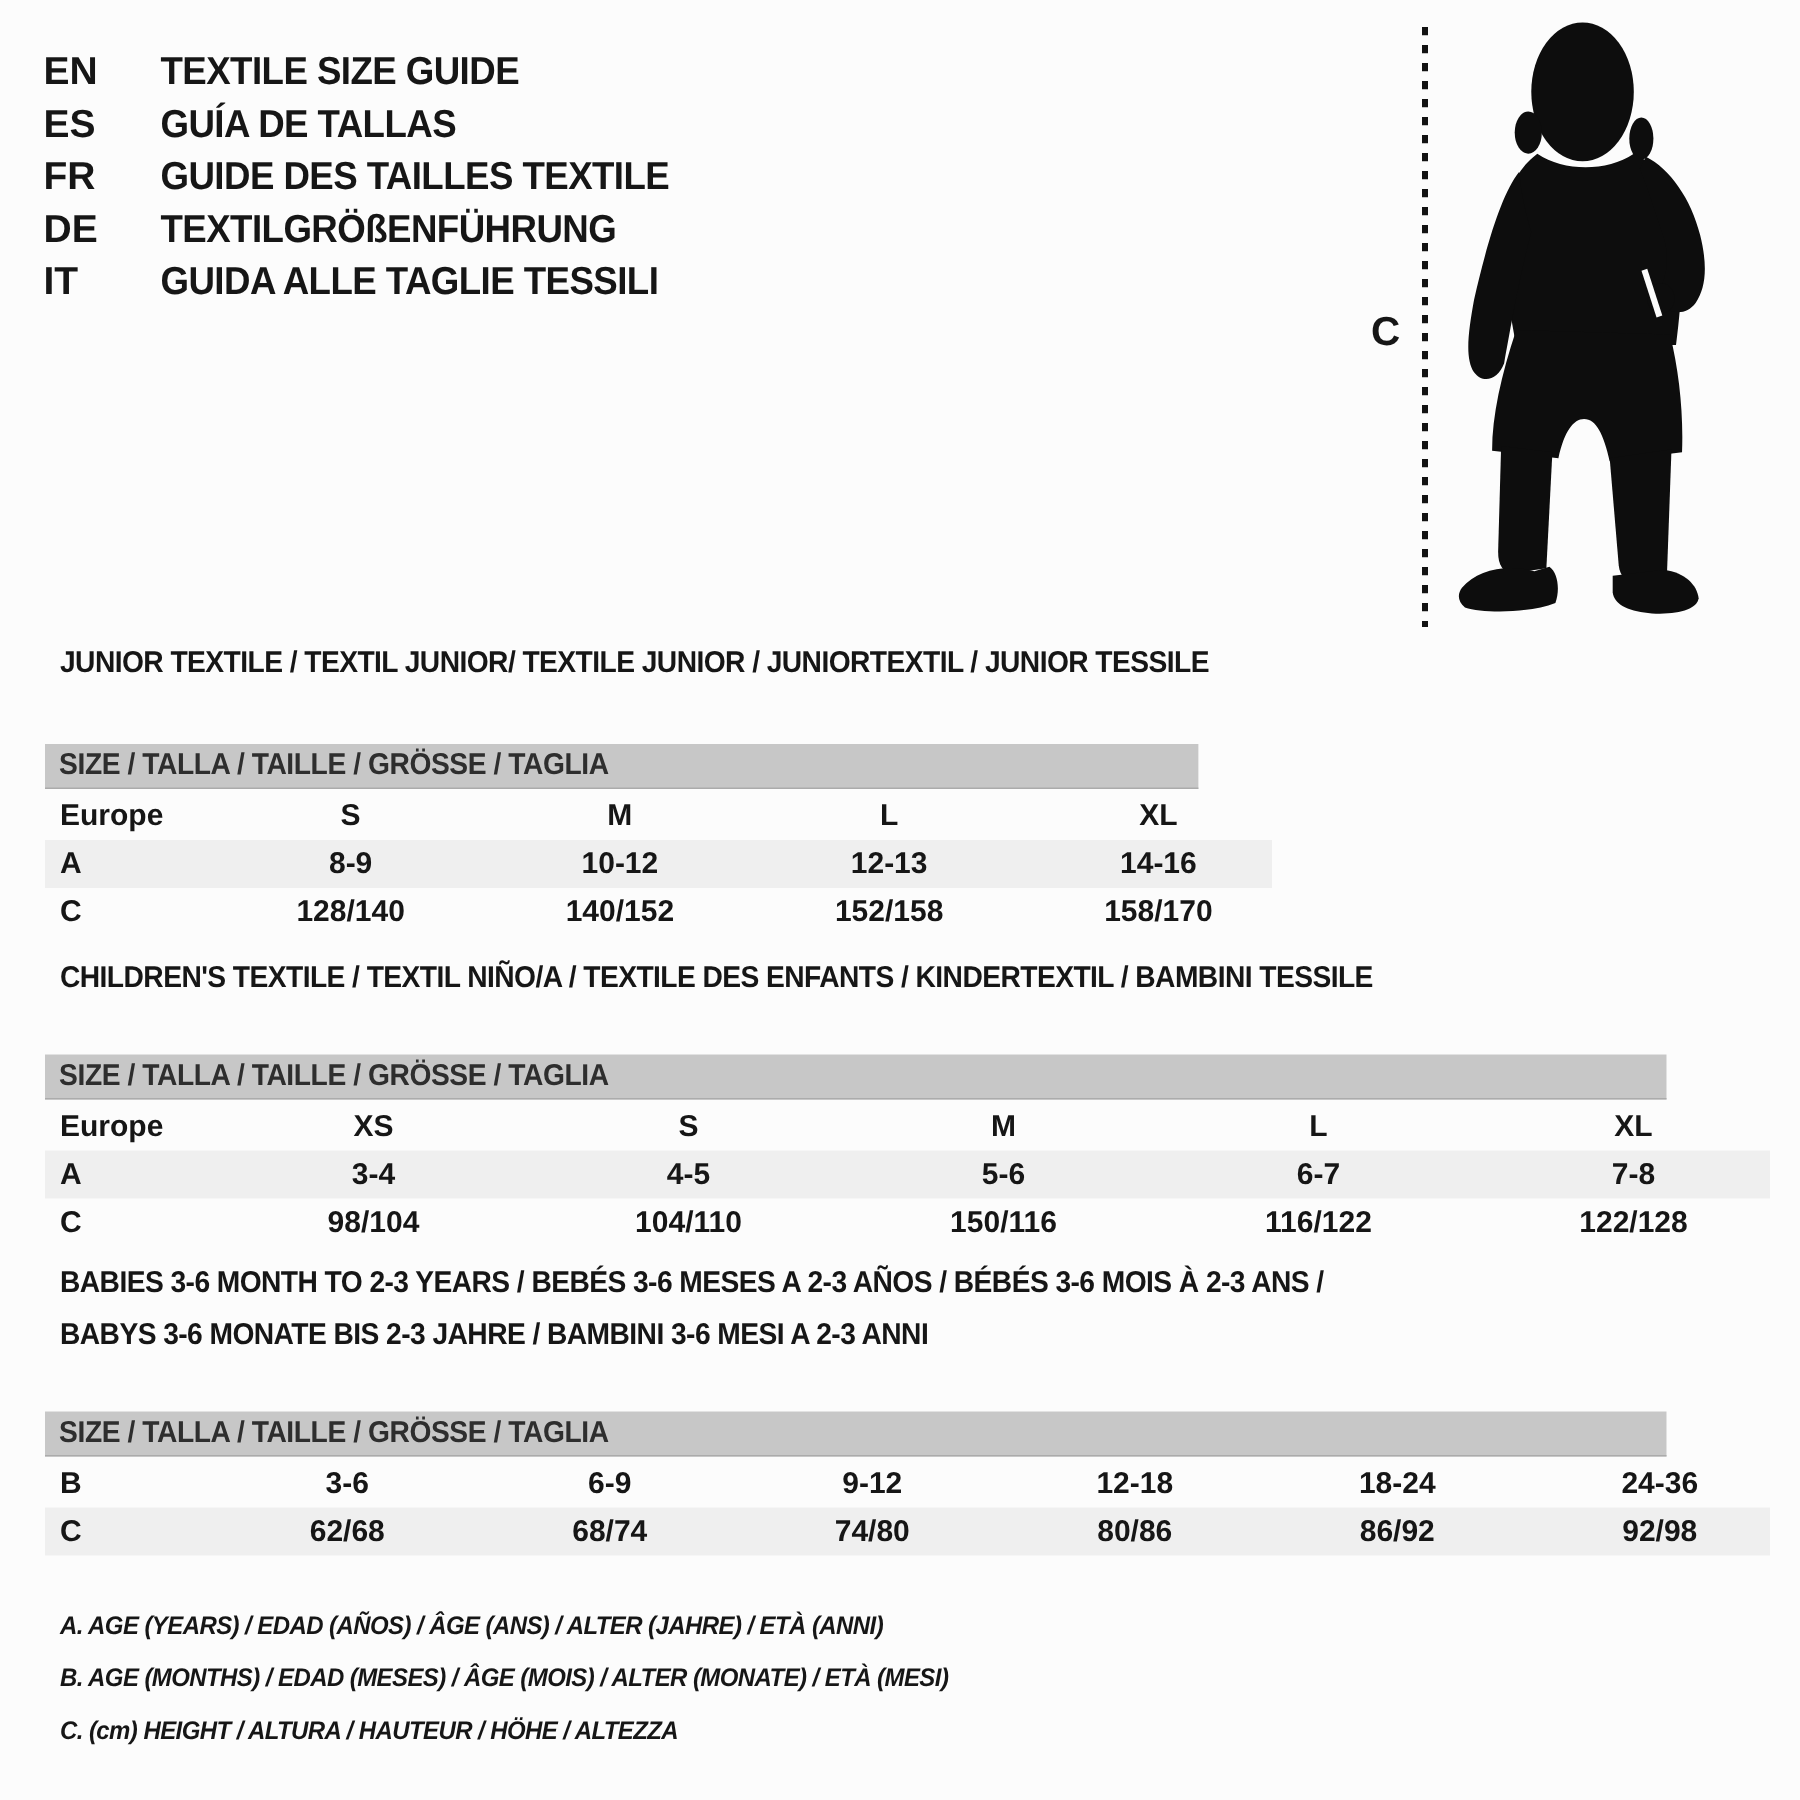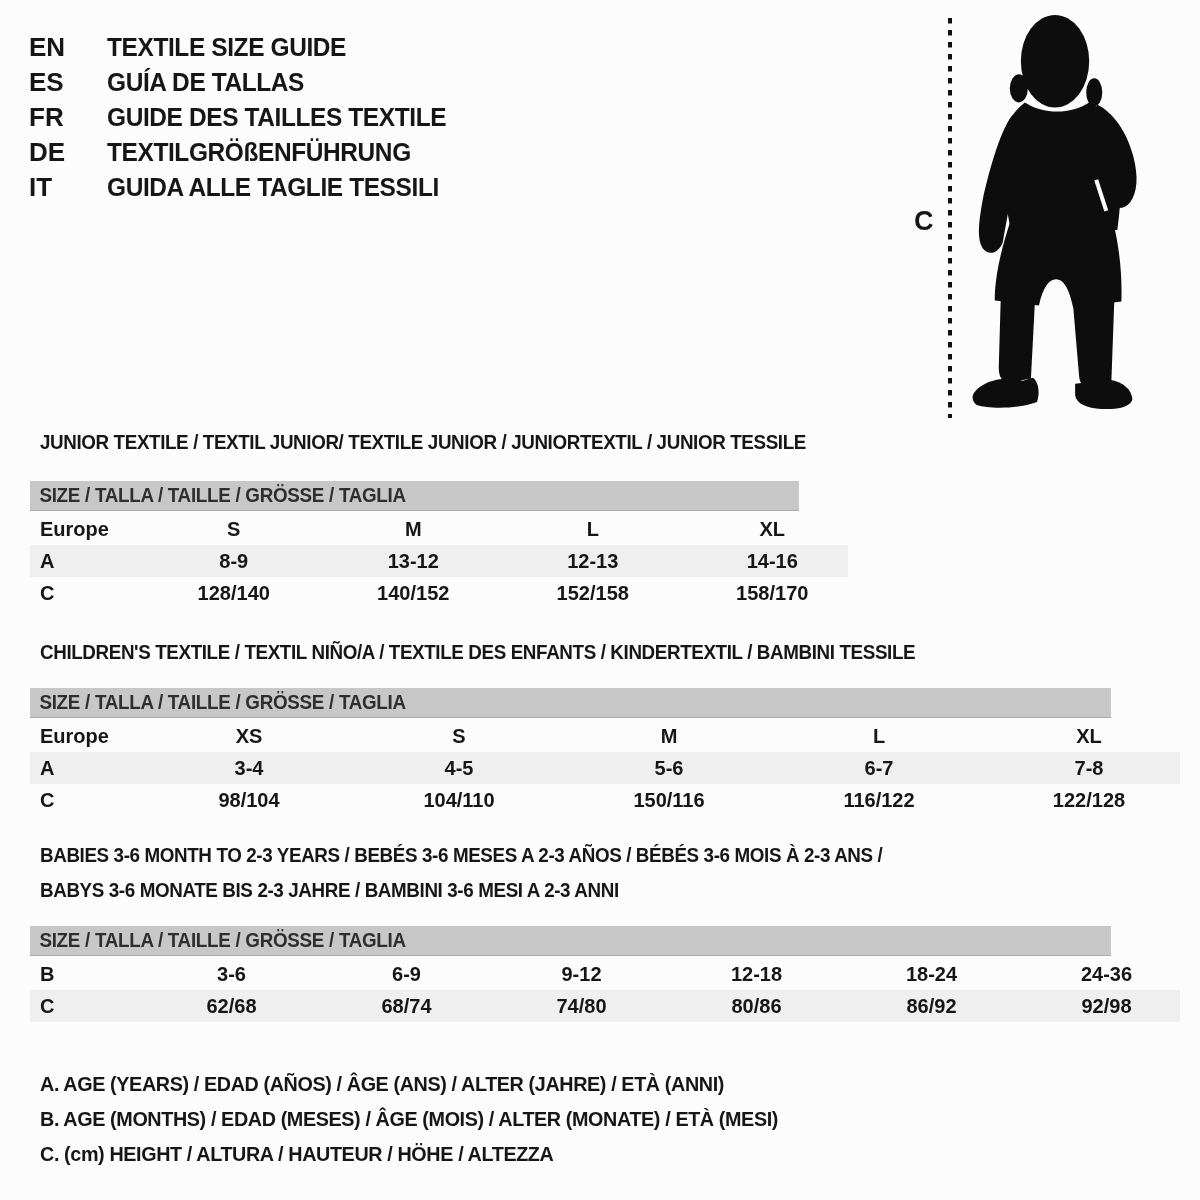--- a/index.html
+++ b/index.html
@@ -23,36 +23,36 @@
   #baby-svg{position:absolute;left:958px;top:14px;}
 
   
   .sec-title{position:absolute;left:40px;margin:0;font-size:20px;font-weight:700;}
   #junior-title{top:431px;}
   #children-title{top:641px;}
   #babies-title1{top:844px;}
   #babies-title2{top:879px;}
 
   
-  .size-table{position:absolute;left:30px;}
+  .size-table{position:absolute;left:30px;margin-top:15px;}
   #junior-table{top:481px;width:818px;}
   #children-table{top:688px;width:1150px;}
   #babies-table{top:926px;width:1150px;}
   .thead{
     height:29px;line-height:29px;background:var(--table-header-bg,#c7c7c7);
     color:#2e2e2e;padding-left:10px;font-size:20px;letter-spacing:-0.3px;
     border-bottom:1px solid #ababab;margin-bottom:2px;white-space:nowrap;
   }
   .trow{display:flex;height:32px;line-height:32px;font-size:20px;gap:28px;}
   .trow.alt{background:var(--row-alt-bg,#efefef);}
   .tlabel{flex:0 0 100px;padding-left:10px;box-sizing:border-box;}
   .tcell{flex:1;text-align:center;}
 
   
-  #legend{position:absolute;left:40px;top:1066px;font-size:21px;}
+  #legend{position:absolute;left:40px;top:1066px;font-size:17px;font-style:italic;}
   .legend-line{height:35px;line-height:35px;}
 </style>
 </head>
 <body>
 
 <header id="lang-block">
   <div class="lang-row">
     <span class="lang-code">EN</span>
     <span class="lang-title condensed">TEXTILE SIZE GUIDE</span>
   </div>
@@ -102,21 +102,21 @@
   <div class="trow">
     <span class="tlabel">Europe</span>
     <span class="tcell">S</span>
     <span class="tcell">M</span>
     <span class="tcell">L</span>
     <span class="tcell">XL</span>
   </div>
   <div class="trow alt">
     <span class="tlabel">A</span>
     <span class="tcell">8-9</span>
-    <span class="tcell">13-12</span>
+    <span class="tcell">10-12</span>
     <span class="tcell">12-13</span>
     <span class="tcell">14-16</span>
   </div>
   <div class="trow">
     <span class="tlabel">C</span>
     <span class="tcell">128/140</span>
     <span class="tcell">140/152</span>
     <span class="tcell">152/158</span>
     <span class="tcell">158/170</span>
   </div>

